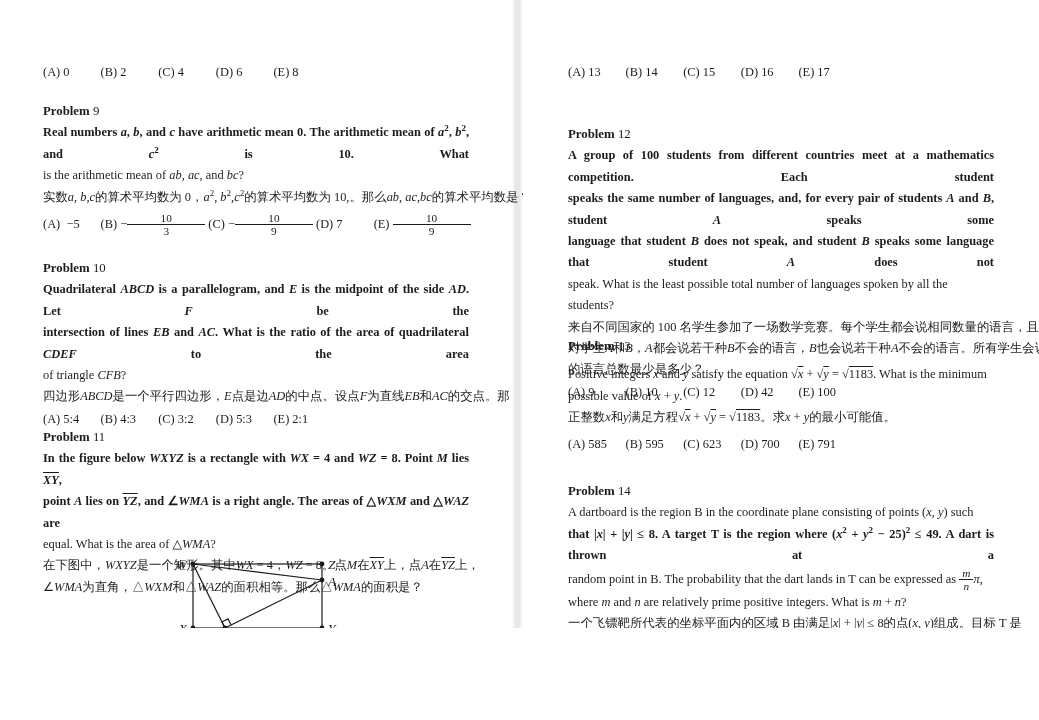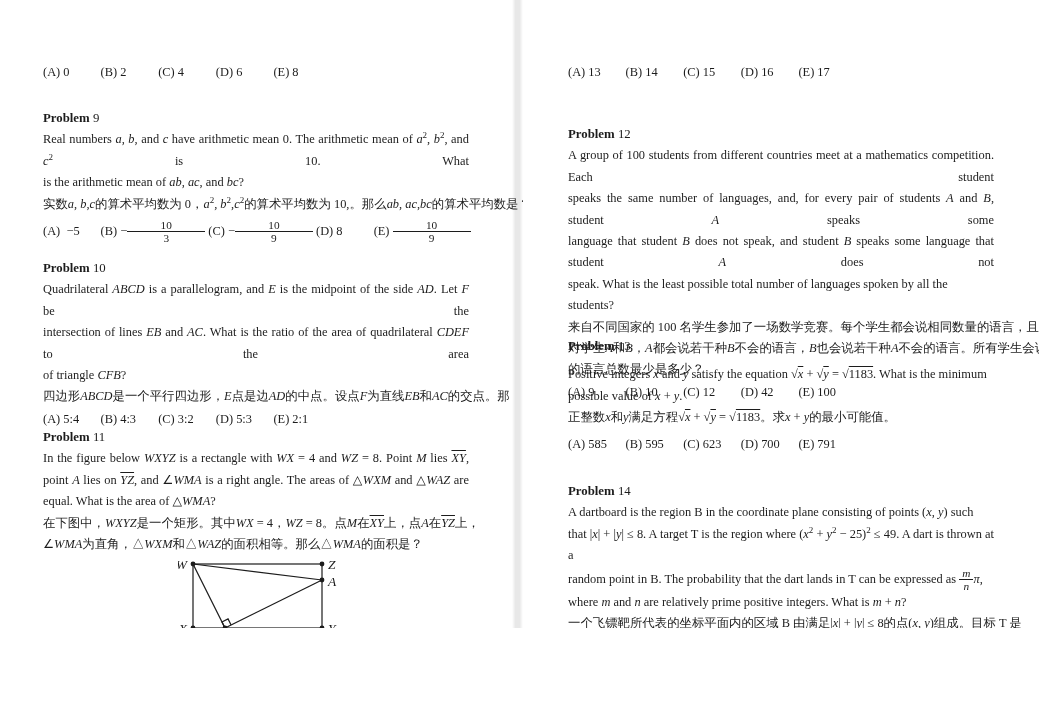--- a/index.html
+++ b/index.html
@@ -8,21 +8,21 @@
   .page{position:absolute;top:0;height:720px;background:#fff;}
   .page.left{left:0;width:513px;}
   .page.right{left:523px;width:516px;}
   .divider{position:absolute;top:0;left:512px;width:11px;height:720px;
            background:linear-gradient(to right, rgba(0,0,0,0) 0%, rgba(0,0,0,0.09) 30%, rgba(0,0,0,0.09) 70%, rgba(0,0,0,0) 100%);}
   .content{position:absolute;width:426px;}
   .page.left .content{left:43px;}
   .page.right .content{left:45px;}
   .block{position:absolute;width:426px;}
   .ln{font-size:12.4px;line-height:21.4px;white-space:normal;}
-  .ln.j{text-align:justify;text-align-last:justify;}
+  .ln.j{text-align:justify;text-align-last:justify;font-weight:bold;}
   .ln.zh{white-space:nowrap;}
   .heading{font-size:12.8px;line-height:21.4px;}
   .heading b{font-weight:bold;}
   .choices{font-size:12.4px;line-height:21.4px;margin-top:1px;white-space:nowrap;}
   .choices span{display:inline-block;min-width:54.5px;vertical-align:middle;}
   .choices.frow{margin-top:4px;}
   .choices.frow span:nth-child(2){min-width:72px;}
   .choices.frow span:nth-child(3){min-width:73px;}
   sup{font-size:9px;line-height:0;vertical-align:super;}
   i{font-style:italic;}
@@ -42,30 +42,30 @@
     <div class="content">
 
       <div class="block choices" style="top:61px">
         <span>(A) 0</span>
         <span>(B) 2</span>
         <span>(C) 4</span>
         <span>(D) 6</span>
         <span>(E) 8</span>
       </div>
 
-      <div class="block" style="top:108px">
+      <div class="block" style="top:101px">
         <div class="heading"><b>Problem</b> 9</div>
         <div class="ln j">Real numbers <i>a</i>, <i>b</i>, and <i>c</i> have arithmetic mean 0. The arithmetic mean of <i>a</i><sup>2</sup>, <i>b</i><sup>2</sup>, and <i>c</i><sup>2</sup> is 10. What</div>
         <div class="ln">is the arithmetic mean of <i>ab</i>, <i>ac</i>, and <i>bc</i>?</div>
         <div class="ln zh">实数<i>a</i>, <i>b</i>,<i>c</i>的算术平均数为 0，<i>a</i><sup>2</sup>, <i>b</i><sup>2</sup>,<i>c</i><sup>2</sup>的算术平均数为 10,。那么<i>ab</i>, <i>ac</i>,<i>bc</i>的算术平均数是？</div>
         <div class="choices frow">
           <span>(A)&nbsp; −5</span>
           <span>(B) −<span class="fr"><span>10</span><span>3</span></span></span>
           <span>(C) −<span class="fr"><span>10</span><span>9</span></span></span>
-          <span>(D) 8</span>
+          <span>(D) 7</span>
           <span>(E) <span class="fr"><span>10</span><span>9</span></span></span>
         </div>
       </div>
 
       <div class="block" style="top:258px">
         <div class="heading"><b>Problem</b> 10</div>
         <div class="ln j">Quadrilateral <i>ABCD</i> is a parallelogram, and <i>E</i> is the midpoint of the side <i>AD</i>. Let <i>F</i> be the</div>
         <div class="ln j">intersection of lines <i>EB</i> and <i>AC</i>. What is the ratio of the area of quadrilateral <i>CDEF</i> to the area</div>
         <div class="ln">of triangle <i>CFB</i>?</div>
         <div class="ln zh">四边形<i>ABCD</i>是一个平行四边形，<i>E</i>点是边<i>AD</i>的中点。设点<i>F</i>为直线<i>EB</i>和<i>AC</i>的交点。那</div>

